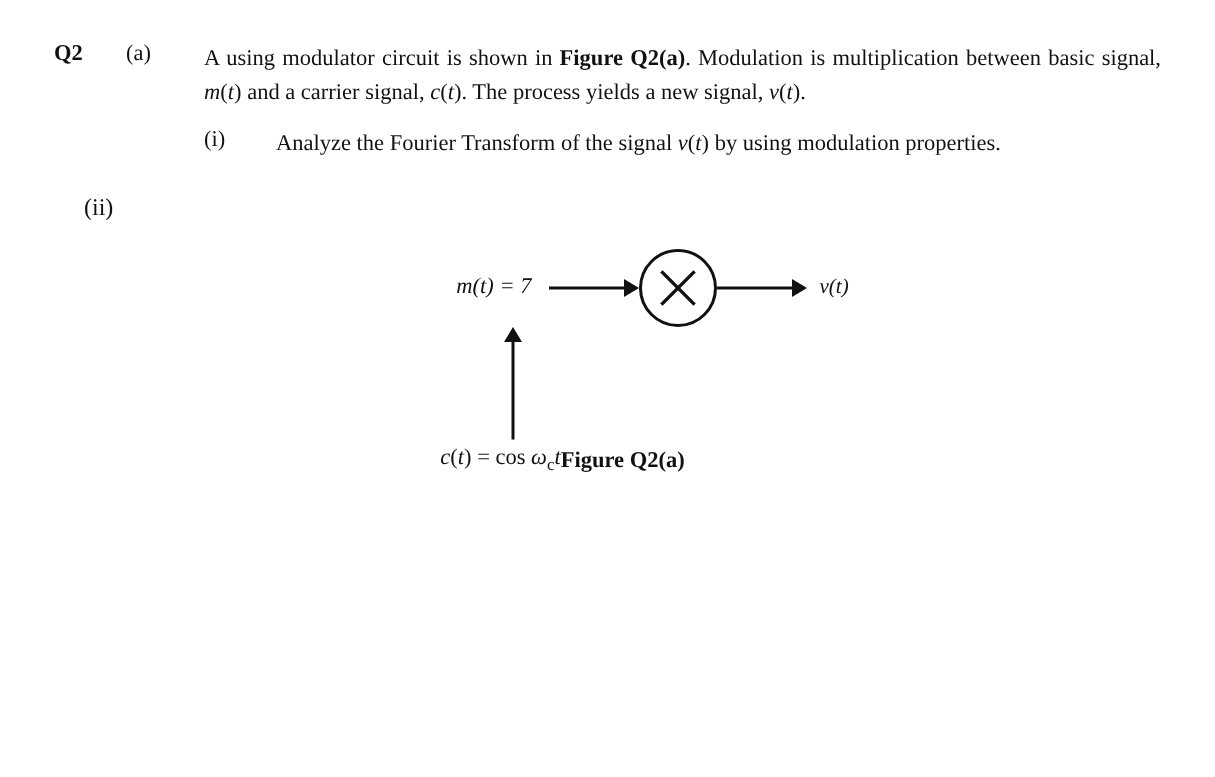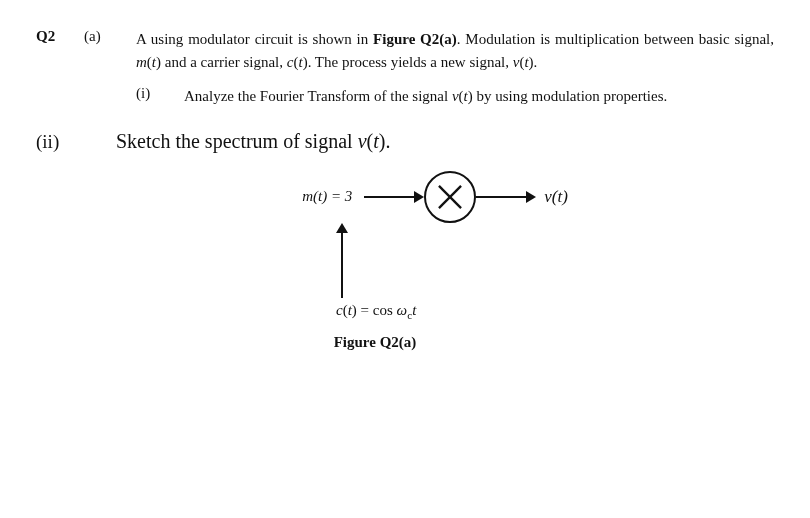--- a/index.html
+++ b/index.html
@@ -69,21 +69,22 @@
     .part-ii-section {
       display: flex;
       flex-direction: row;
       margin-top: 22px;
       align-items: baseline;
       gap: 0;
     }
 
     .part-ii-label {
       min-width: 80px;
-      font-size: 19px;
+      font-size: 16px;
+      margin-left: 20px;
     }
 
     .part-ii-content {
       font-size: 20px;
       font-weight: normal;
     }
 
     
     .circuit-area {
       display: flex;
@@ -145,44 +146,43 @@
       top: 0; left: 0;
     }
 
     
     .arrow-right {
       display: flex;
       align-items: center;
     }
 
     .output-label {
-      font-size: 17px;
+      font-size: 14px;
       margin-left: 8px;
     }
 
     .line-v {
       width: 2px;
       background: #111;
     }
 
     .arrowhead-up {
       width: 0;
       height: 0;
       border-left: 6px solid transparent;
       border-right: 6px solid transparent;
       border-bottom: 10px solid #111;
     }
 
     
     .figure-labels {
       display: flex;
-      flex-direction: column;
+      flex-direction: row;
       align-items: flex-end;
       margin-top: 6px;
-      gap: 11px;
     }
 
     .carrier-label {
       font-size: 15px;
     }
 
     .figure-caption {
       font-weight: bold;
       font-size: 15px;
       margin-top: 2px;
@@ -212,30 +212,27 @@
         <div class="roman-label">(i)</div>
         <div class="part-i-content">
           Analyze the Fourier Transform of the signal <span class="var">v</span>(<span class="var">t</span>) by using modulation properties.
         </div>
       </div>
     </div>
   </div>
 
   <div class="part-ii-section">
     <div class="part-ii-label">(ii)</div>
-    <div class="part-ii-content">
-      Sketch the spectrum of signal <span class="var">v</span>(<span class="var">t</span>).
-    </div>
   </div>
 
   <div class="circuit-area">
     <div class="circuit-row">
 
       <div class="signal-label" style="margin-right:12px; font-style:italic;">
-        <span>m(t) = 3</span>
+        <span>m(t) = 7</span>
       </div>
 
       <div class="arrow-left">
         <div class="line-h" style="width:50px;"></div>
         <div class="arrowhead-right"></div>
       </div>
 
       <div class="multiplier-circle">
         <svg viewBox="0 0 52 52" xmlns="http://www.w3.org/2000/svg">
 

